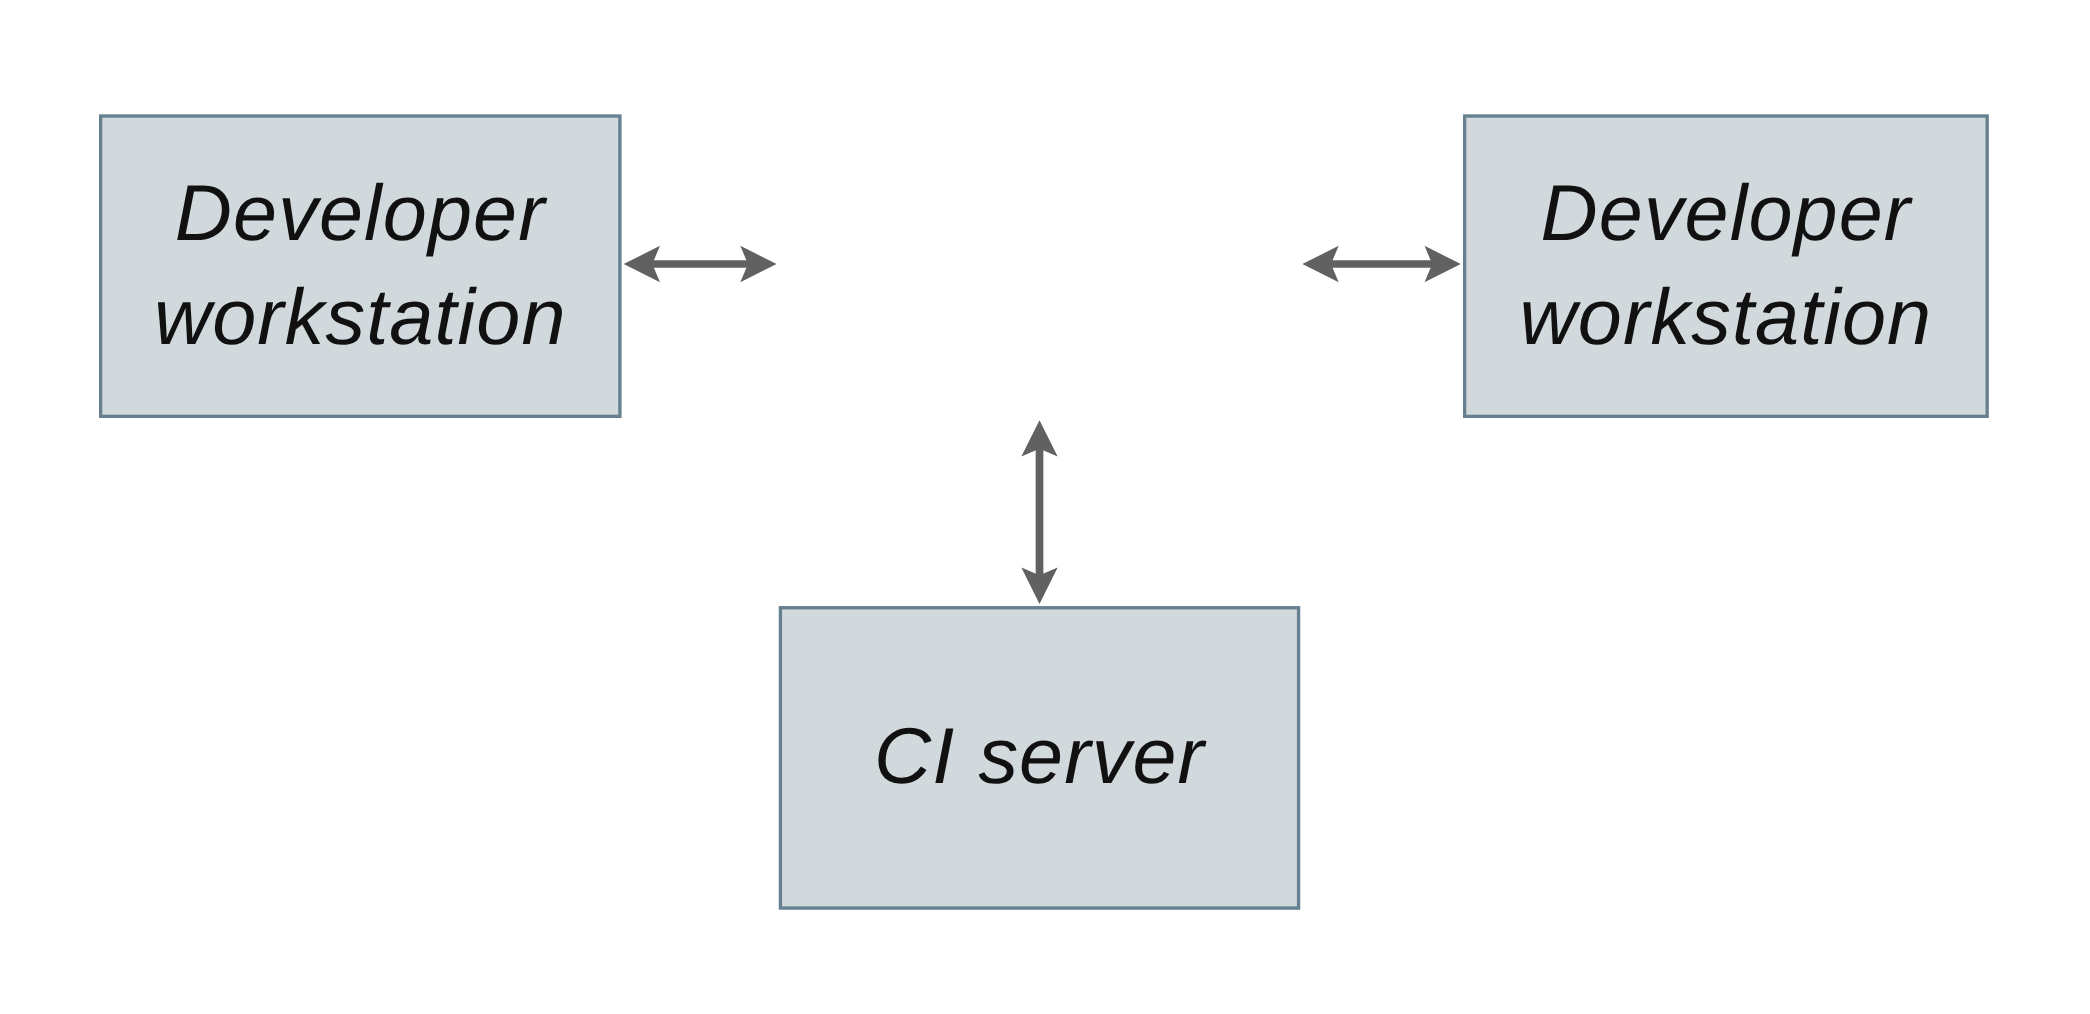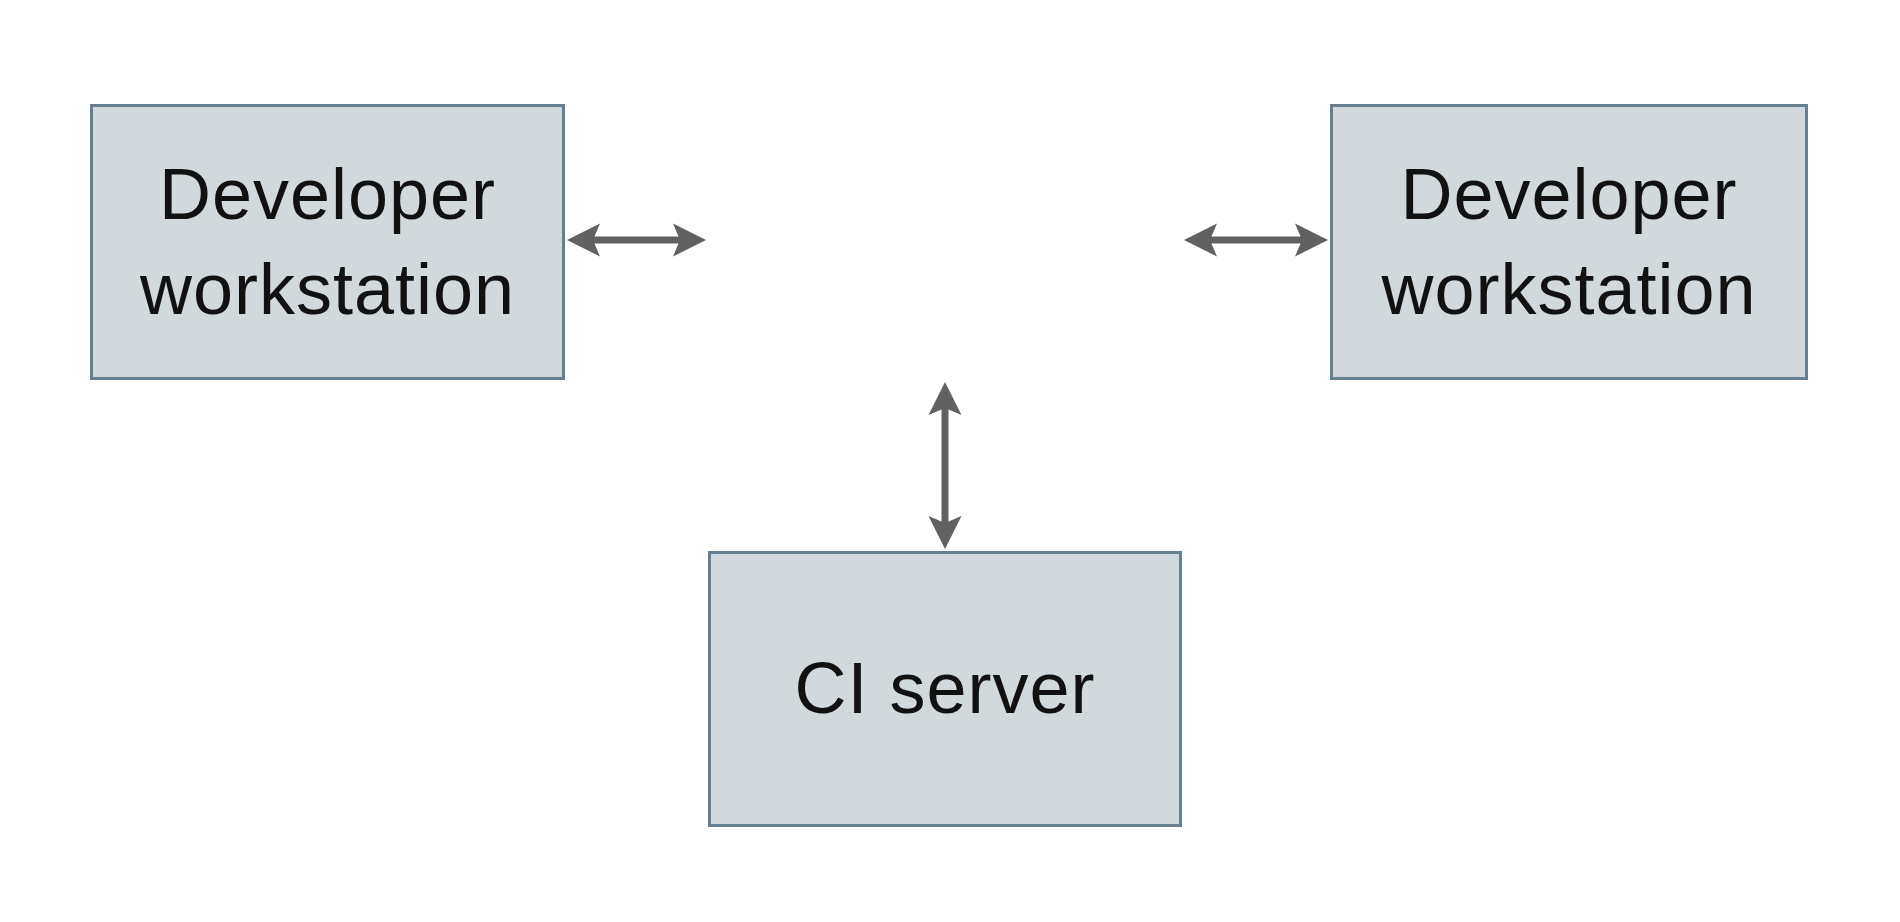--- a/index.html
+++ b/index.html
@@ -7,20 +7,21 @@
     padding: 0;
     background: #ffffff;
     font-family: "Liberation Sans", sans-serif;
   }
   .canvas {
     position: relative;
     width: 1900px;
     height: 922px;
     background: #ffffff;
     overflow: hidden;
+    font-style: italic;
   }
   .node {
     position: absolute;
     background: #d2d9dc;
     border: 3px solid #66808f;
     box-sizing: border-box;
     display: flex;
     align-items: center;
     justify-content: center;
     text-align: center;

